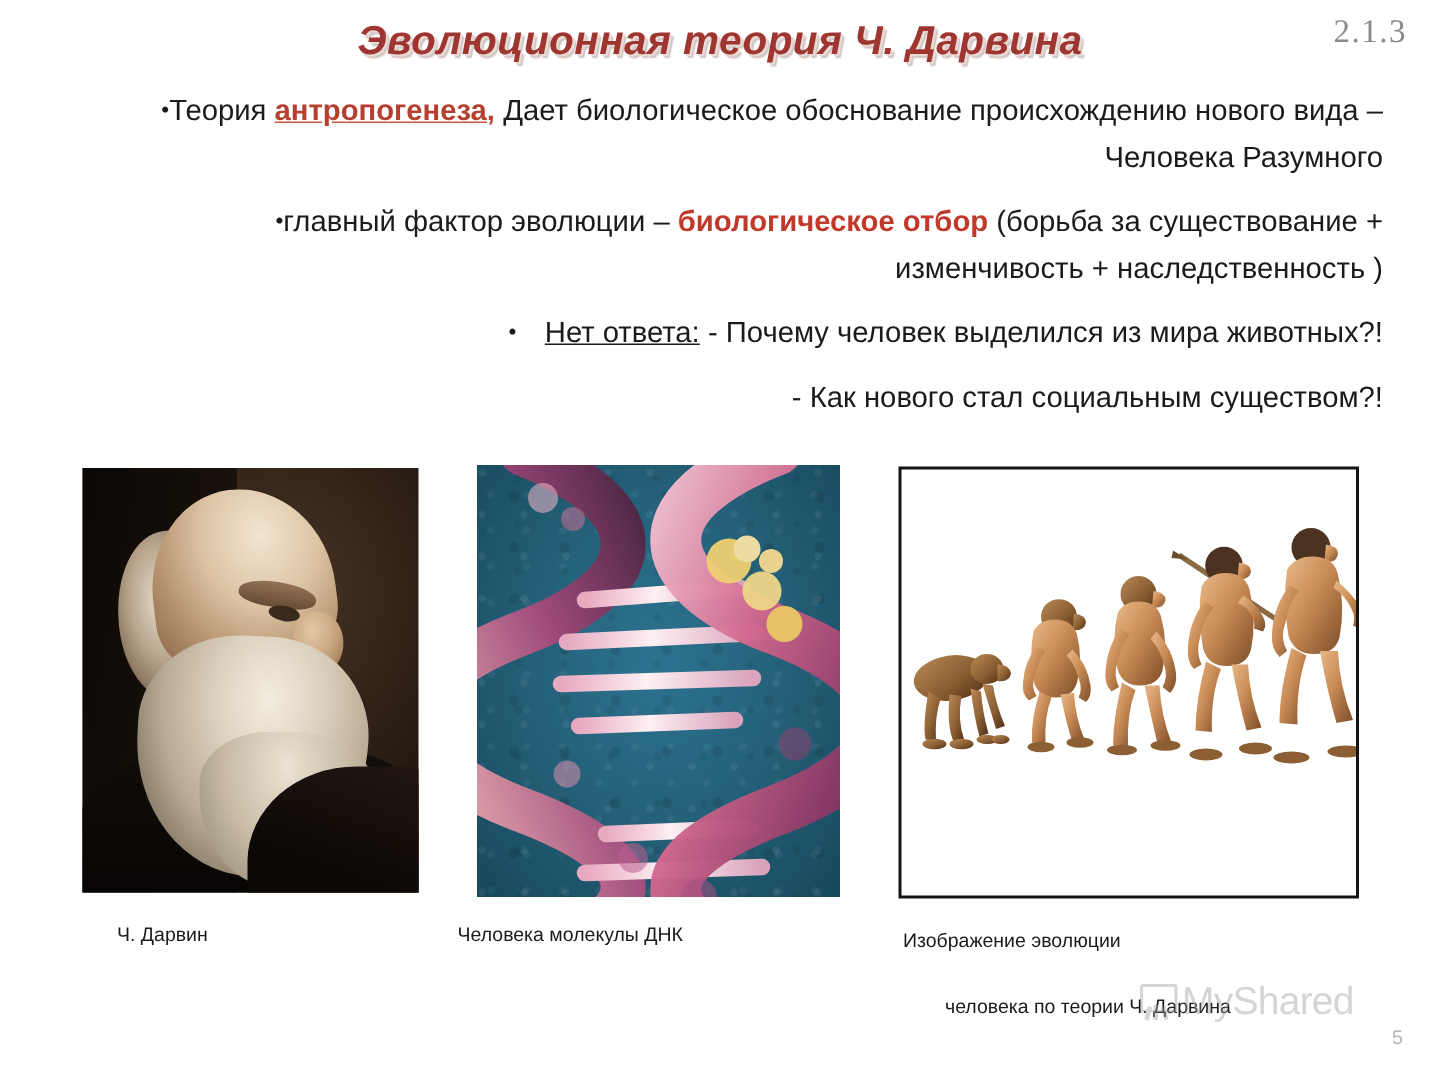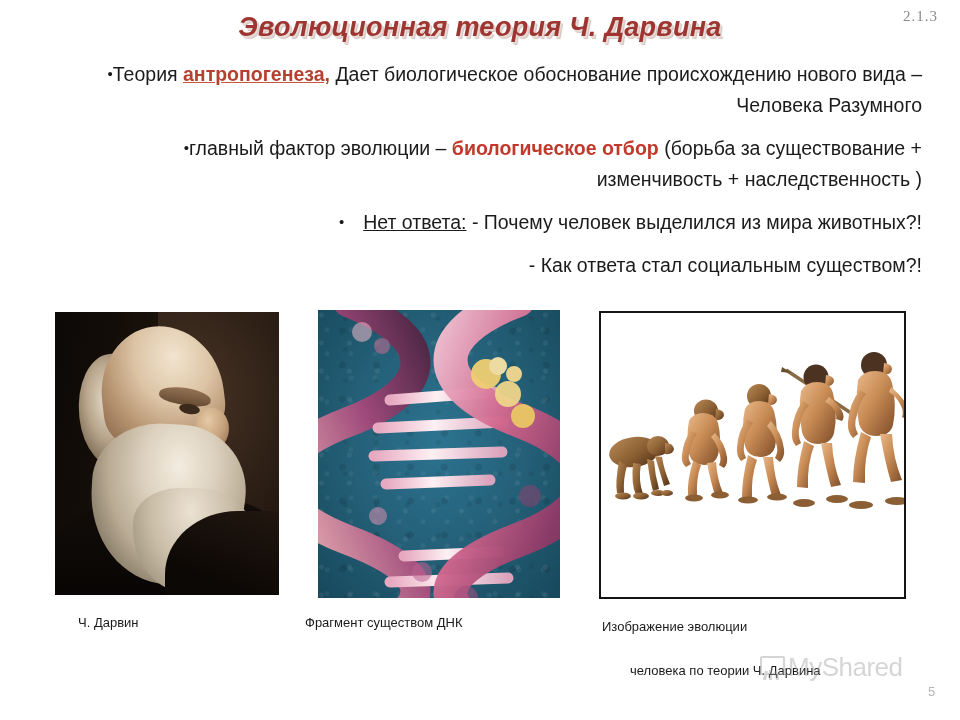--- a/index.html
+++ b/index.html
@@ -21,21 +21,21 @@
     width: 960px;
     height: 720px;
     background: #ffffff;
   }
 
   
   .slide-number {
     position: absolute;
     top: 8px;
     right: 22px;
-    font-size: 15px;
+    font-size: 22px;
     color: #8a8a86;
     letter-spacing: 1px;
     font-family: "Liberation Serif", serif;
   }
 
   
   .title {
     position: absolute;
     top: 12px;
     left: 0;
@@ -299,21 +299,21 @@
     <p class="para">
       <span class="bullet-dot">•</span><span>Теория </span><span class="hl-underline">антропогенеза,</span><span> Дает биологическое обоснование происхождению нового вида – Человека Разумного</span>
     </p>
 
     <p class="para">
       <span class="bullet-dot">•</span><span>главный фактор эволюции – </span><span class="hl-red">биологическое отбор</span><span> (борьба за существование + изменчивость + наследственность )</span>
     </p>
 
     <p class="para tight">
       <span class="bullet-dot">•</span><span class="plain-underline">Нет ответа:</span><span>  - Почему человек выделился из мира животных?!</span>
-      <span class="indent-line">- Как ответа стал социальным существом?!</span>
+      <span class="indent-line">- Как нового стал социальным существом?!</span>
     </p>
 
   </div>
 
   <div class="figures">
 
     <div class="fig" id="fig-darwin">
       <div class="darwin-bg-left"></div>
       <div class="darwin-coat"></div>
       <div class="darwin-hair-l"></div>
@@ -460,21 +460,21 @@
           <ellipse cx="260" cy="192" rx="12" ry="4" fill="#8b5f33"></ellipse>
           <ellipse cx="296" cy="188" rx="12" ry="4" fill="#8b5f33"></ellipse>
         </g>
       </svg>
     </div>
 
   </div>
 
   <div class="caption" id="cap-darwin">Ч. Дарвин</div>
 
-  <div class="caption" id="cap-dna">Фрагмент существом ДНК</div>
+  <div class="caption" id="cap-dna">Человека молекулы ДНК</div>
 
   <div class="caption" id="cap-evo">
     <span class="l1">Изображение эволюции</span>
     <span class="l2">человека по теории Ч. Дарвина</span>
   </div>
 
   <div class="watermark">
     <span class="wm-icon">
       <span class="board"></span>
       <span class="stem"></span>

